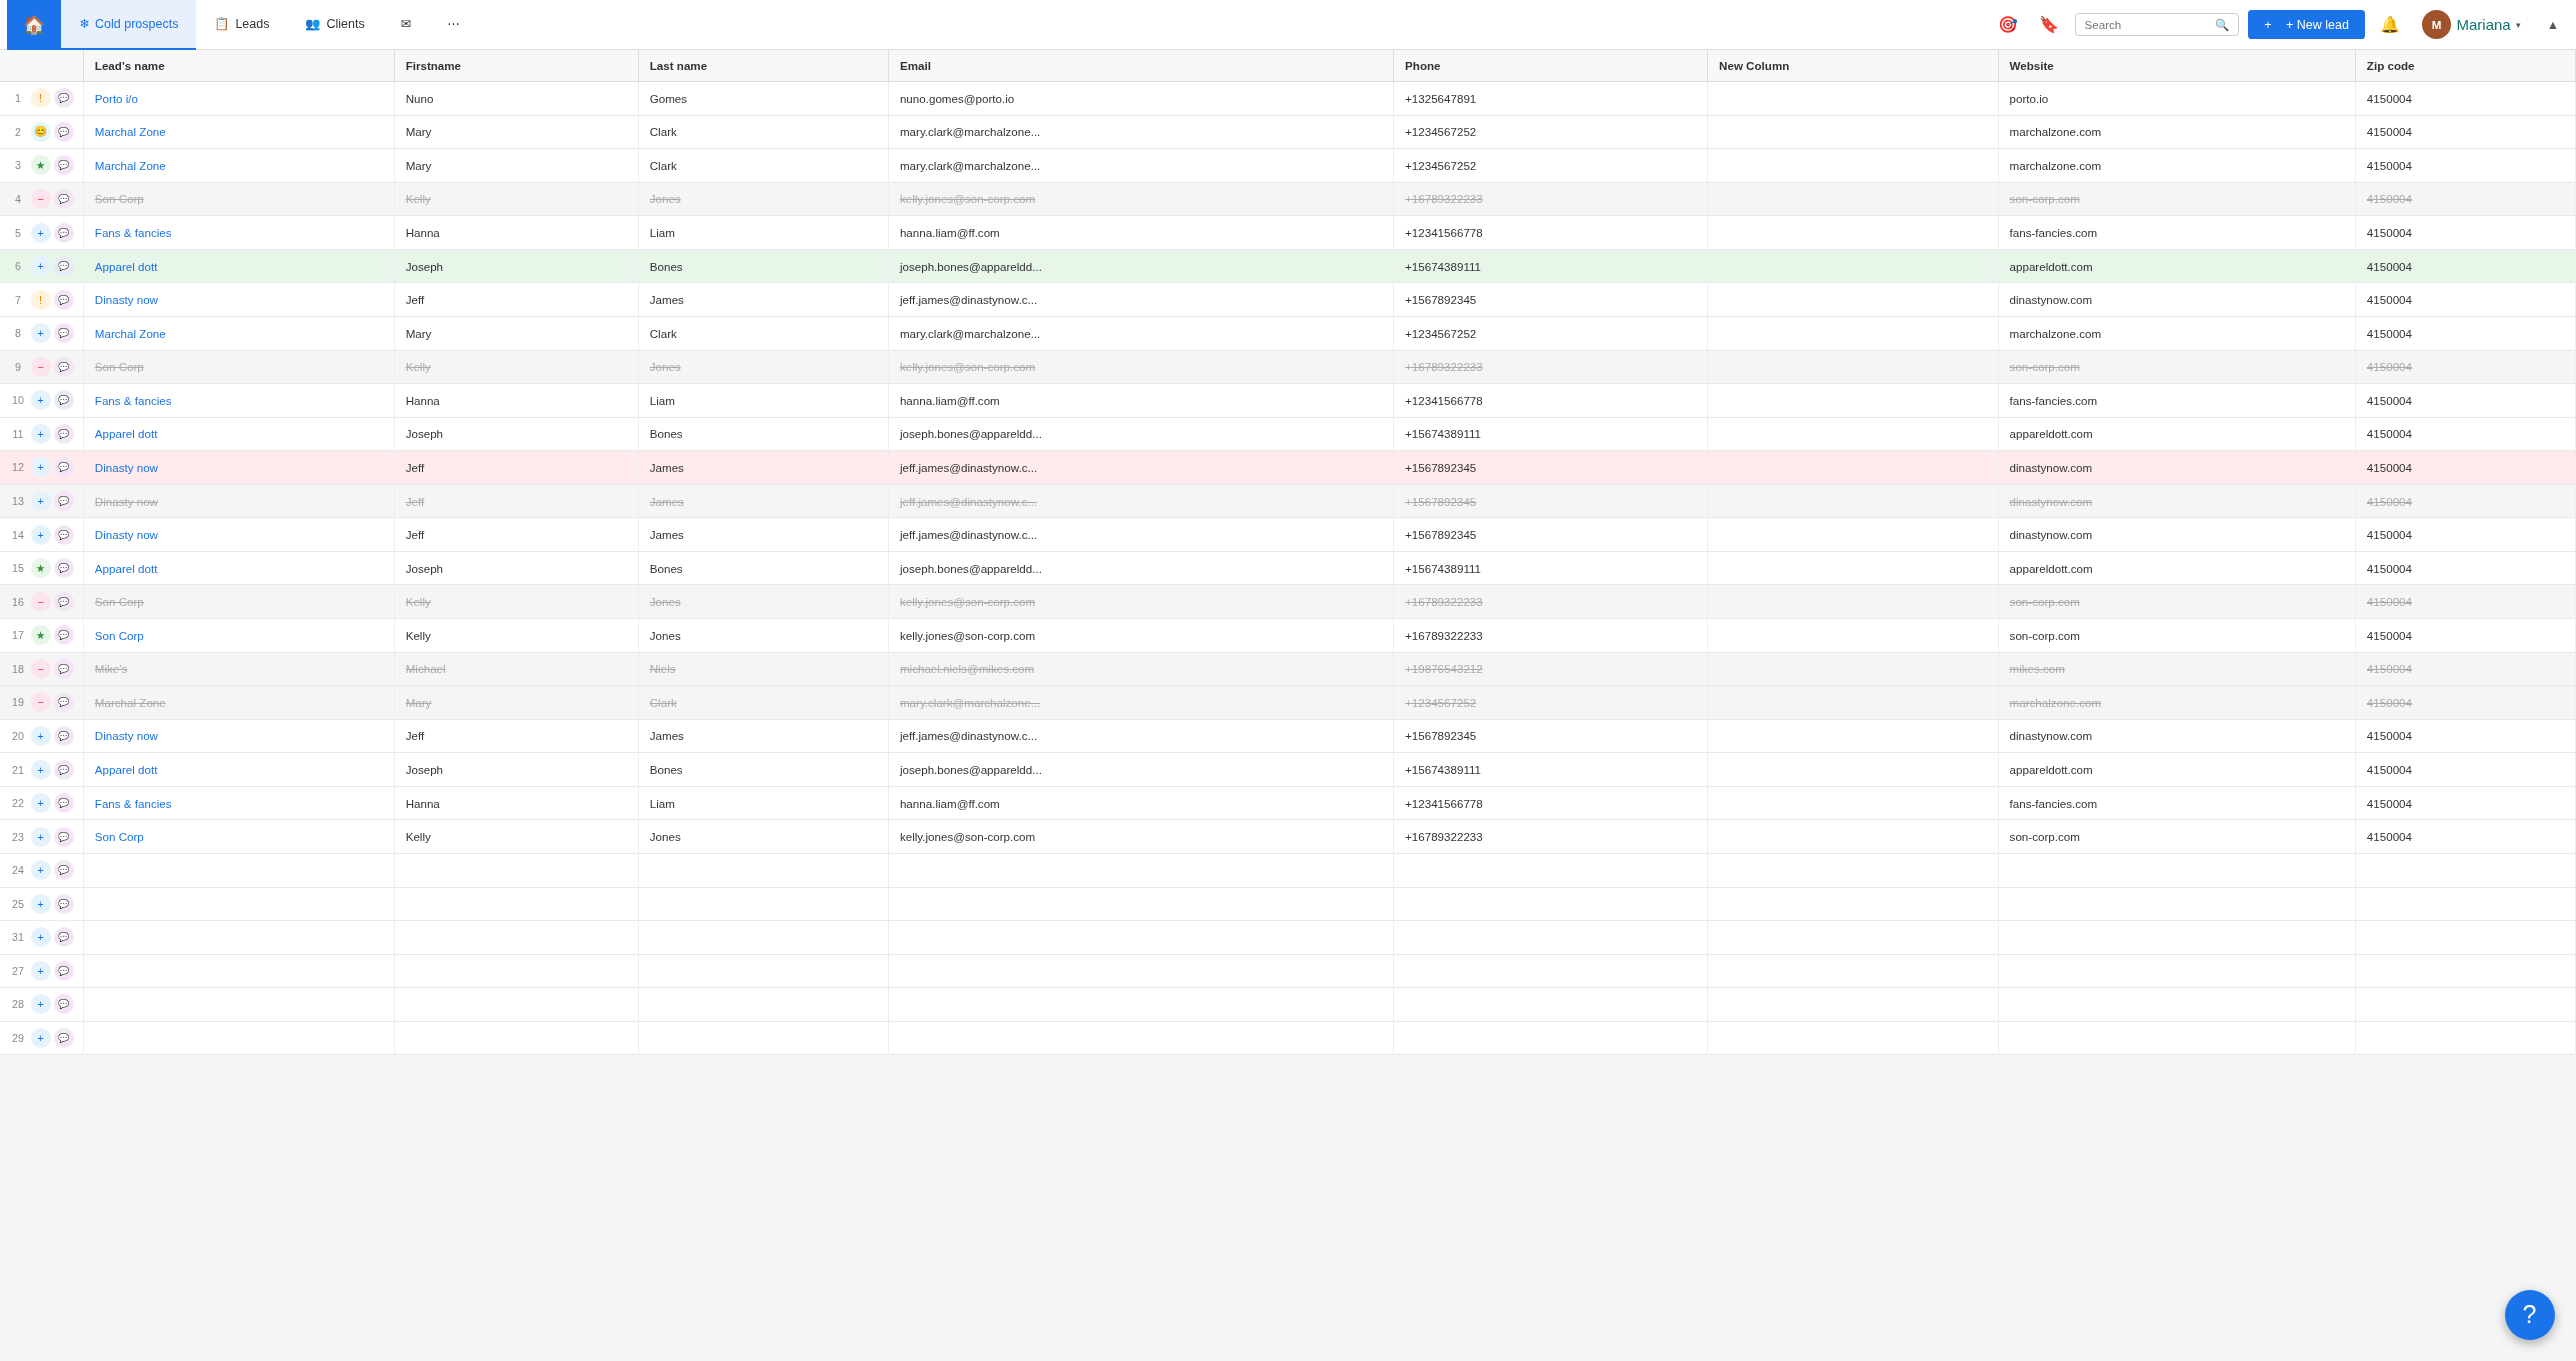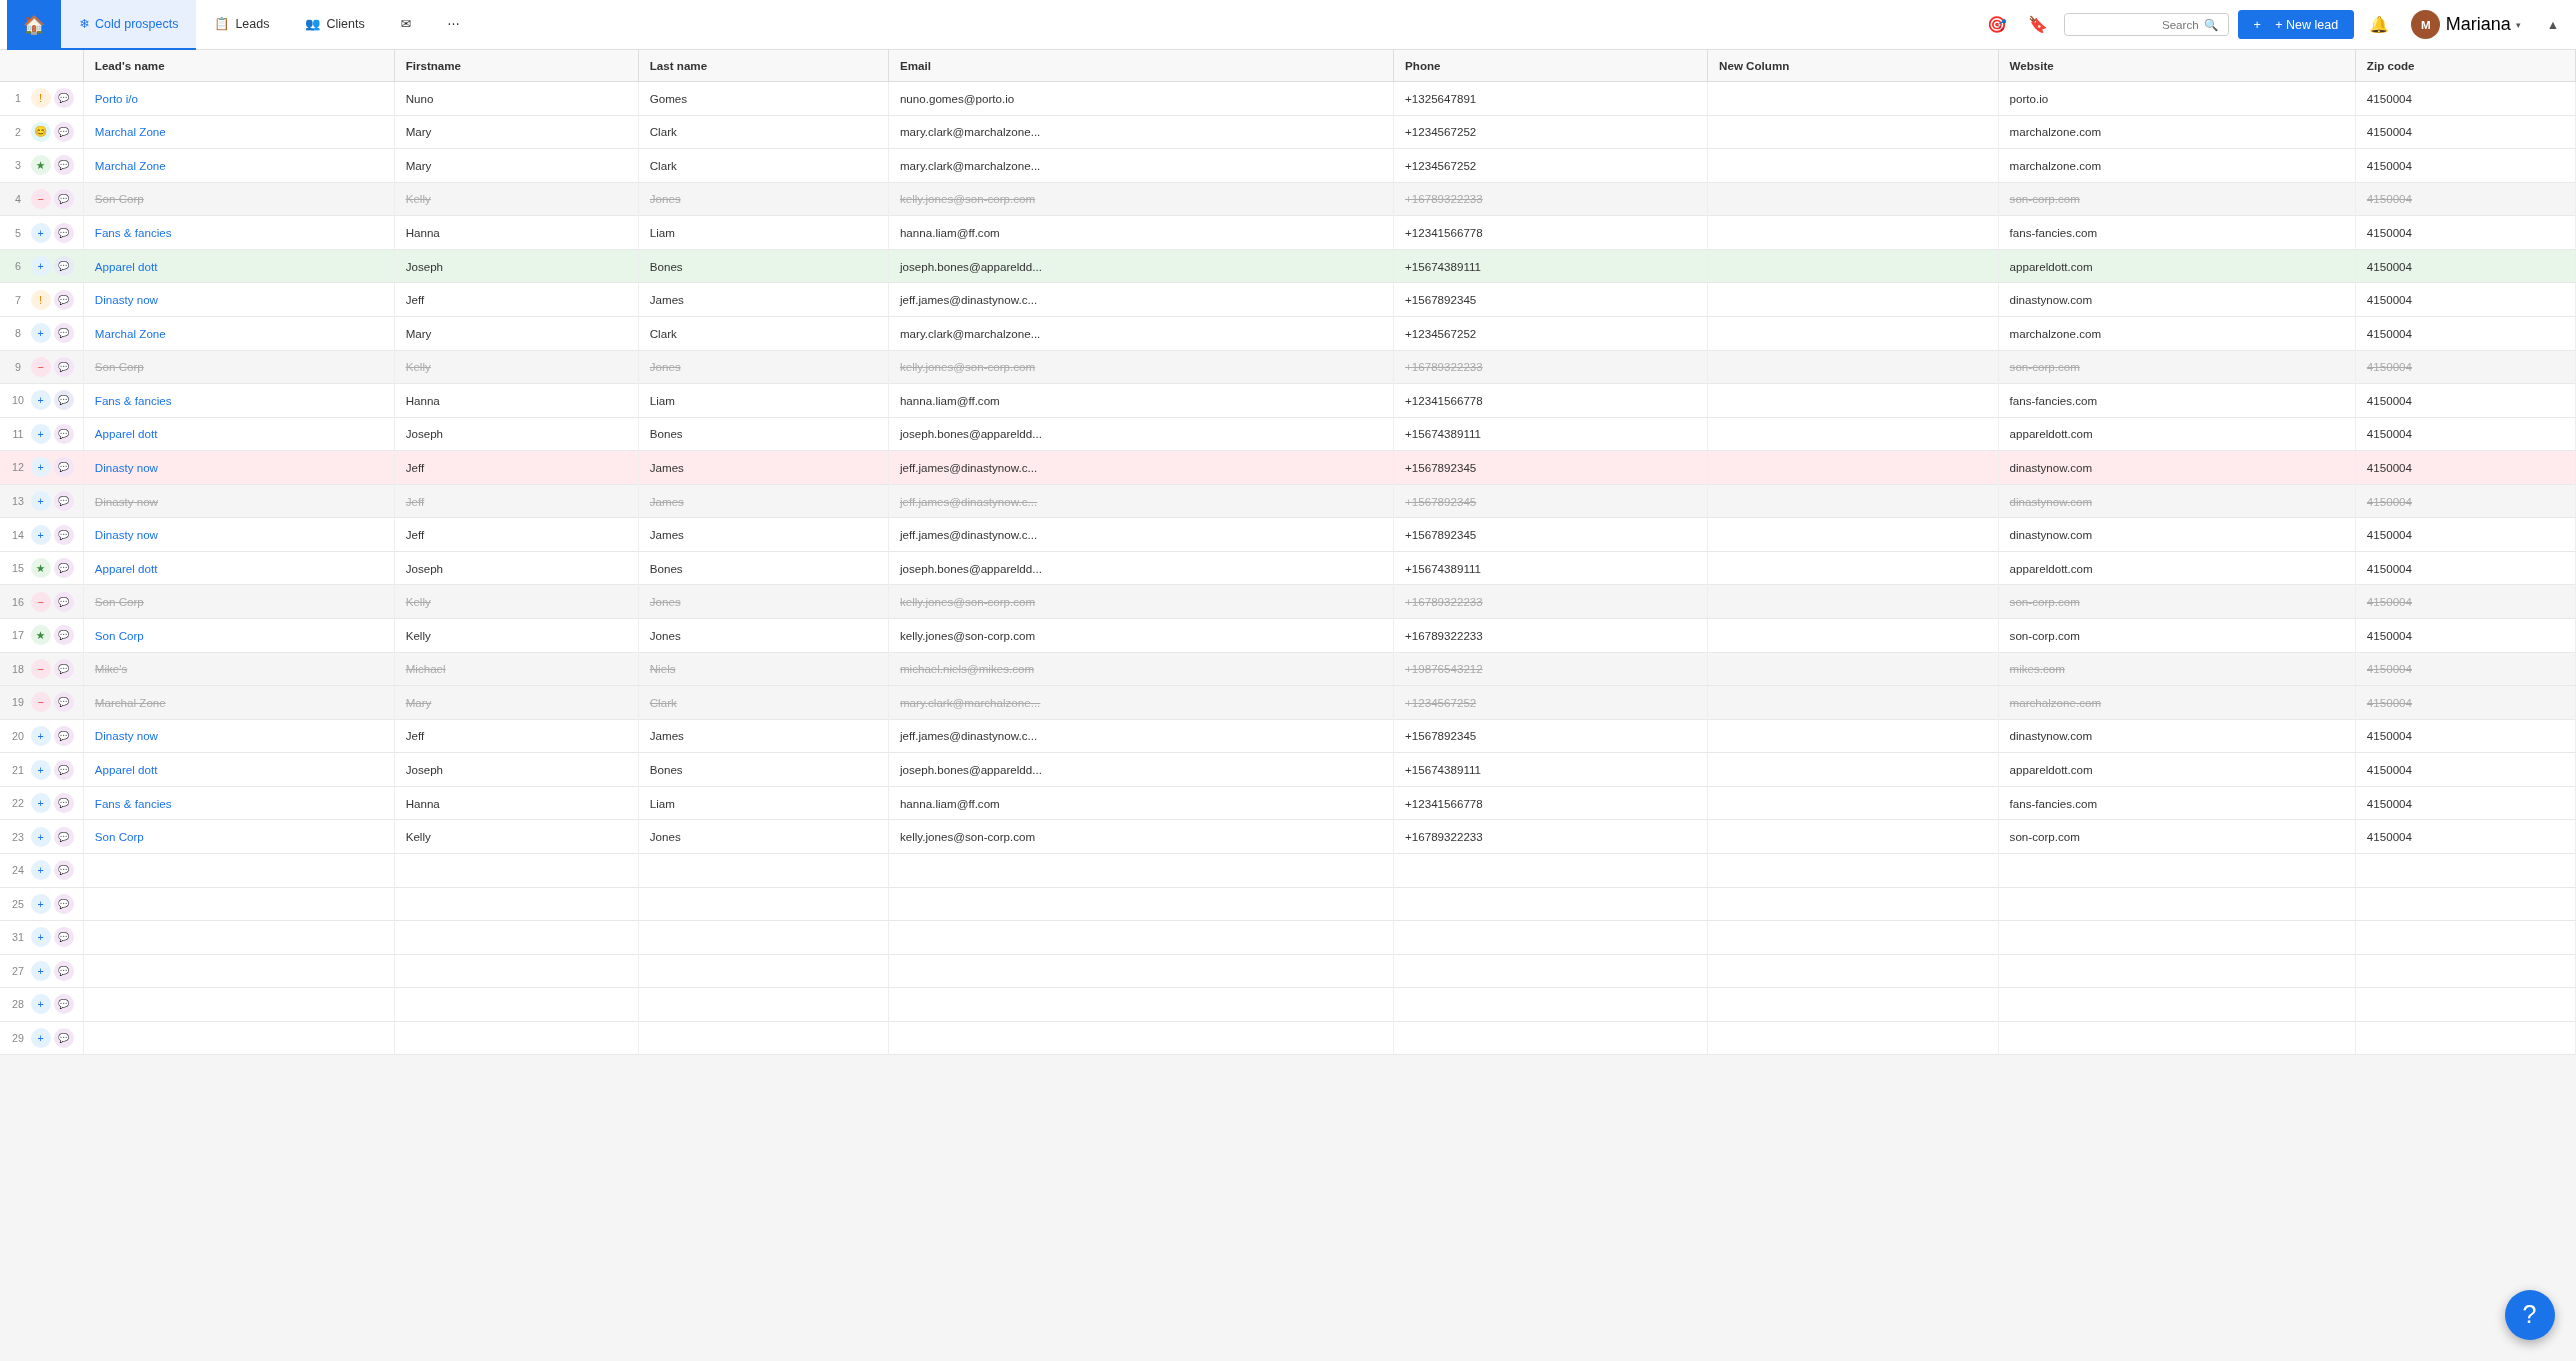--- a/index.html
+++ b/index.html
@@ -57,21 +57,21 @@
       display: flex;
       align-items: center;
       border: 0.9px solid #ccc;
       border-radius: 3.6px;
       padding: 3.6px 9px;
       gap: 5.4px;
       background: #fff;
       min-width: 161px;
     }
     .search-box input {
-      border: none; outline: none; font-size: 11.6px; width: 125px; text-align: right;
+      border: none; outline: none; font-size: 11.6px; width: 125px;
     }
     .new-lead-btn {
       display: flex;
       align-items: center;
       gap: 5.4px;
       background: #1a73e8;
       color: #fff;
       border: none;
       border-radius: 3.6px;
       padding: 7.2px 16px;
@@ -235,21 +235,21 @@
       <input type="text" placeholder="Search" style="">
       <span>🔍</span>
     </div>
     <button class="new-lead-btn">
       <span>+</span>
       <span style="margin-left:9px">+ New lead</span>
     </button>
     <div class="notif-btn">🔔</div>
     <div class="avatar-btn">
       <div class="avatar-circle">M</div>
-      <span style="font-size:18px; color:#000000;">Mariana</span>
+      <span style="font-size:15px; color:#0f766e;">Mariana</span>
       <span class="chevron-down">▾</span>
     </div>
     <div class="minimize-btn">▲</div>
   </div>
 </nav>
 
 <div class="table-wrapper">
   <table>
     <thead>
       <tr>

